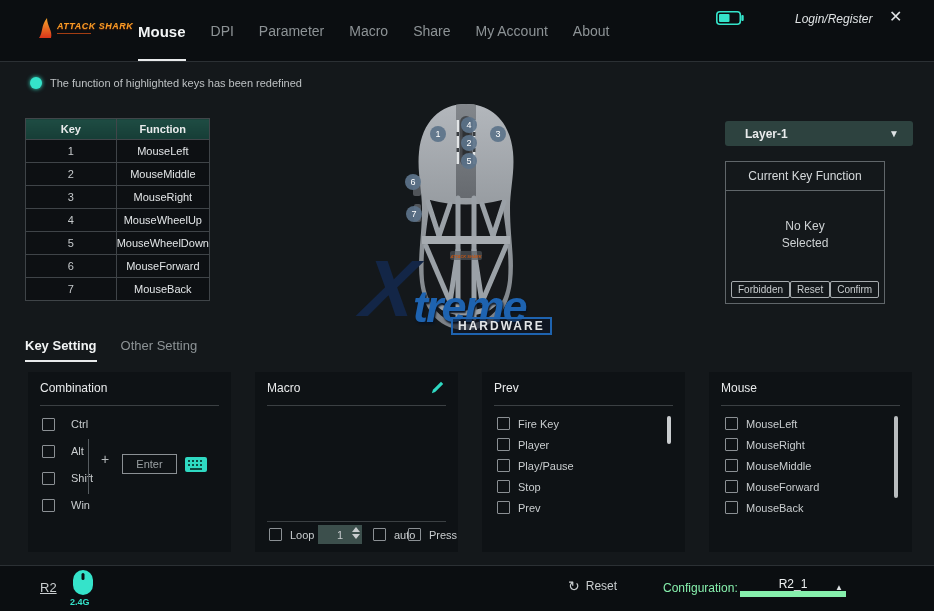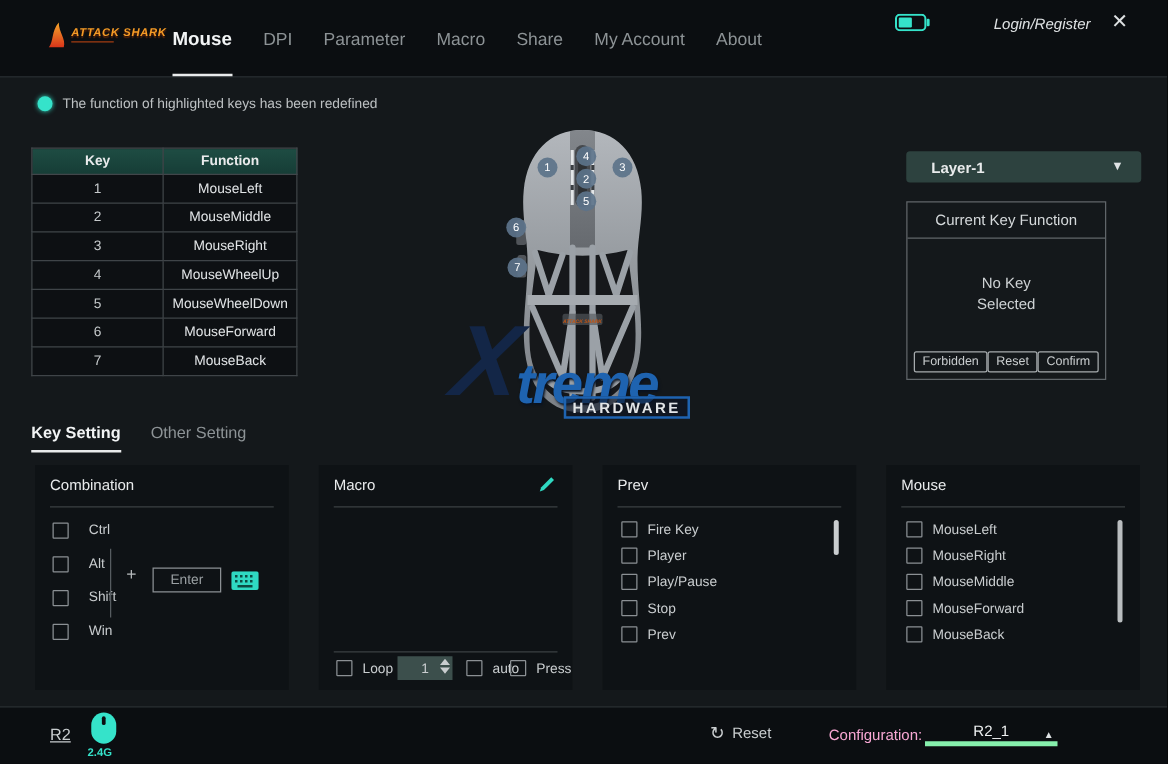--- a/index.html
+++ b/index.html
@@ -18,21 +18,21 @@
   .battery { position:absolute; left:716px; top:11px; }
   .login { position:absolute; left:795px; top:12px; font-size:12px; color:#dfe2e4; cursor:pointer;font-style:italic; }
   .close-x { position:absolute; left:889px; top:7px; font-size:16px; color:#dfe2e4; cursor:pointer; }
 
   
   .notice { position:absolute; left:30px; top:77px; display:flex; align-items:center; gap:8px; }
   .notice-dot { width:12px; height:12px; border-radius:50%; background:#35e3ca; box-shadow:0 0 4px #35e3ca; }
   .notice-text { font-size:11px; color:#bdc1c3; }
 
   
-  .key-table { position:absolute; left:25px; top:118px; width:213px; border-collapse:collapse; }
+  .key-table { position:absolute; left:25px; top:118px; width:185px; border-collapse:collapse; }
   .key-table th { height:21px; background:linear-gradient(#1e4c43,#163d36); color:#e9ebec; font-size:11px; font-weight:bold; border:1px solid #41464a; }
   .key-table td { height:23px; background:#0d1013; border:1px solid #3f4448; font-size:11px; text-align:center; }
   .key-table td.t-key { width:92px; color:#c6cacc; }
   .key-table td.t-fn { width:93px; color:#e2e5e7; }
 
   
   .mouse-wrap { position:absolute; left:404px; top:100px; width:125px; height:235px; }
   .badge { position:absolute; width:16px; height:16px; border-radius:50%; background:rgba(92,115,138,.92); color:#fff; font-size:9px; display:flex; align-items:center; justify-content:center; cursor:pointer; }
   .b1{left:26px;top:26px;} .b4{left:57px;top:17px;} .b2{left:57px;top:35px;} .b5{left:57px;top:53px;}
   .b3{left:86px;top:26px;} .b6{left:1px;top:74px;} .b7{left:2px;top:106px;}
@@ -95,22 +95,22 @@
   .sb-mousefn { top:44px; height:82px; background:#b9bdbf; }
 
   
   .footer { position:absolute; left:0; top:565px; width:934px; height:46px; background:#0b0e11; border-top:1px solid #2b3034; }
   .profile { position:absolute; left:40px; top:14px; font-size:13px; color:#c9cdcf;text-decoration:underline; }
   .conn-icon { position:absolute; left:72px; top:3px; cursor:pointer; }
   .conn-label { position:absolute; left:70px; top:31px; font-size:9px; font-weight:bold; color:#35e3ca; }
   .reset-group { position:absolute; left:568px; top:12px; display:flex; align-items:center; gap:6px; cursor:pointer; }
   .reset-glyph { font-size:14px; color:#c9cdcf; }
   .reset-label { font-size:12px; color:#c9cdcf; }
-  .config-label { position:absolute; left:663px; top:15px; font-size:12px; color:#f9a8d4; }
-  .config-select { position:absolute; left:740px; top:10px; width:106px; height:21px; border-bottom:4px solid #86efac; display:flex; align-items:center; justify-content:center; cursor:pointer; }
+  .config-label { position:absolute; left:663px; top:15px; font-size:12px; color:#86efac; }
+  .config-select { position:absolute; left:740px; top:10px; width:106px; height:21px; border-bottom:6px solid #86efac; display:flex; align-items:center; justify-content:center; cursor:pointer; }
   .config-value { font-size:12px; color:#eef0f1; }
   .config-caret { position:absolute; right:3px; top:7px; font-size:8px; color:#dfe3e5; }
 </style>
 </head>
 <body>
 
 <div class="app">
 
   <div class="header">
     <div class="logo">

